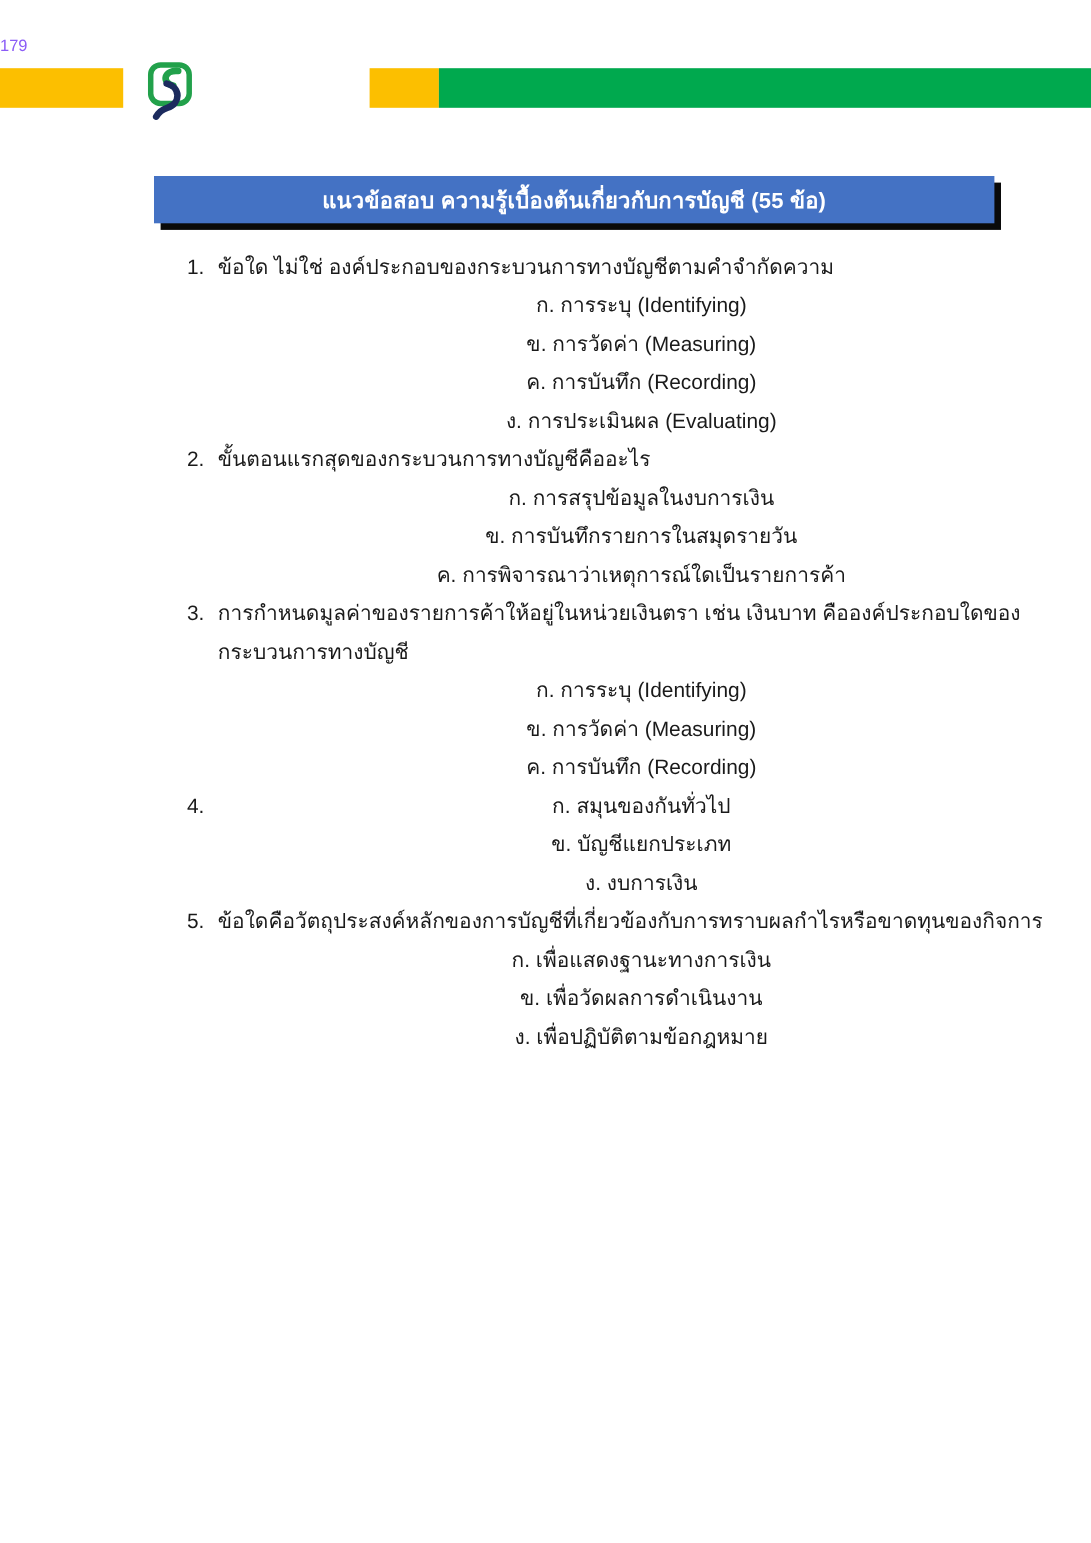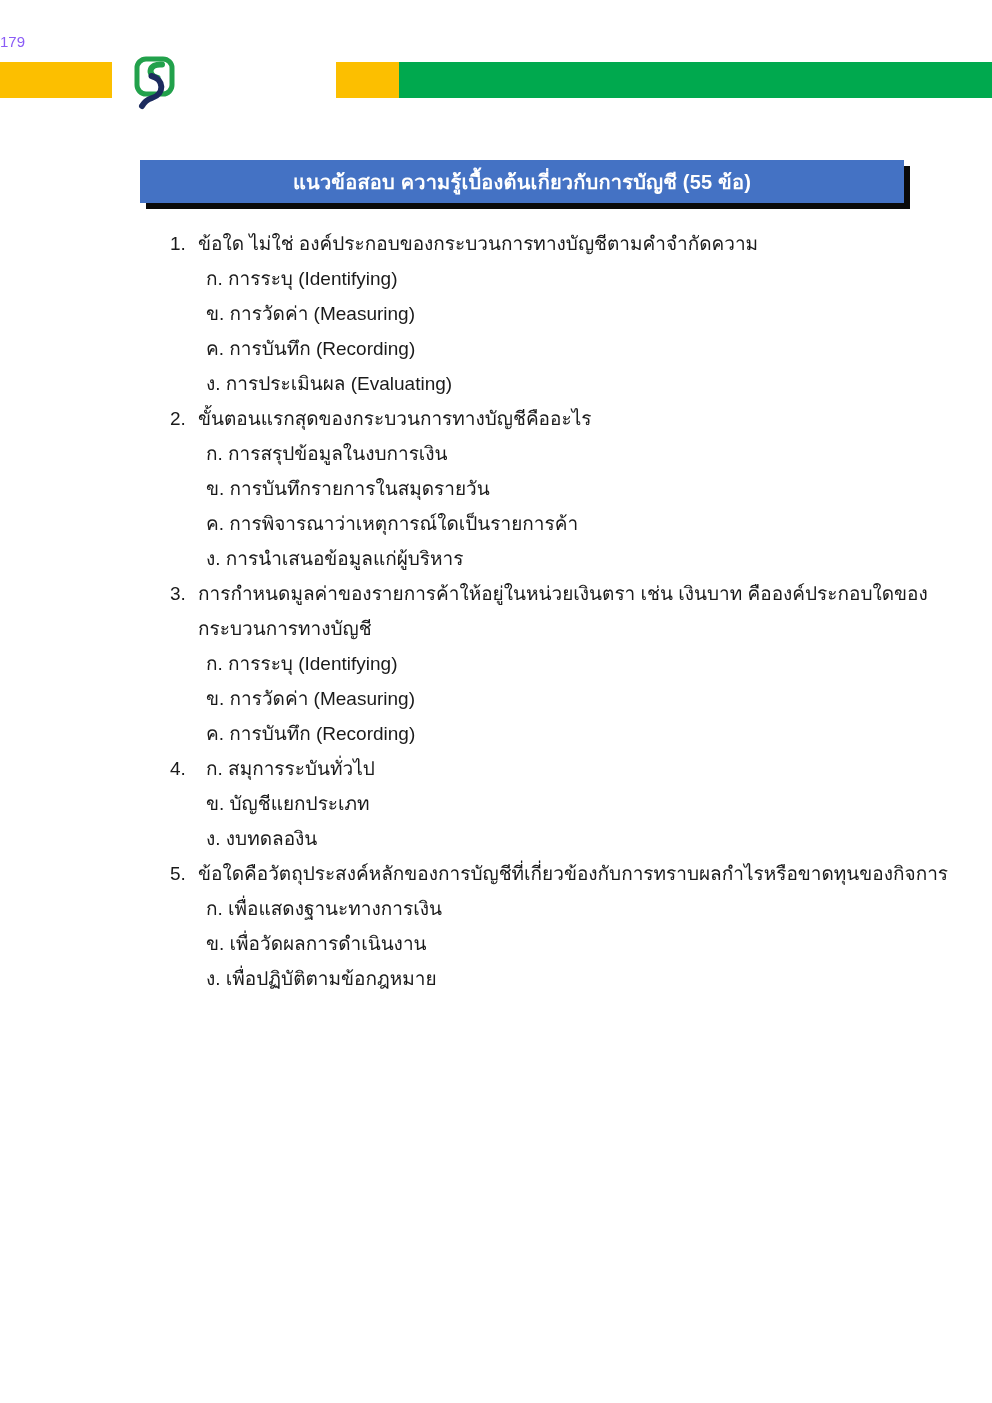--- a/index.html
+++ b/index.html
@@ -75,21 +75,21 @@
     left: 170px; top: 226px;
     width: 790px;
     font-size: 19px;
     color: #1a1a1a;
   }
   .q { display: flex; }
   .qnum { flex: 0 0 28px; width: 28px; line-height: 35px; }
   .qbody { flex: 1; }
   .qline { line-height: 35px; }
   .qline b { font-weight: normal; }
-  .choice { line-height: 35px; padding-left: 8px; }
+  .choice { line-height: 35px; padding-left: 8px; text-align: center; }
 </style>
 </head>
 <body>
 
 <div class="page">
 
   <div class="page-number">179</div>
 
   <div class="hdr-bar bar-left"></div>
   <div class="hdr-bar bar-mid"></div>
@@ -122,41 +122,40 @@
       </div>
     </div>
 
     <div class="q">
       <span class="qnum">2.</span>
       <div class="qbody">
         <div class="qline">ขั้นตอนแรกสุดของกระบวนการทางบัญชีคืออะไร</div>
         <div class="choice">ก. การสรุปข้อมูลในงบการเงิน</div>
         <div class="choice">ข. การบันทึกรายการในสมุดรายวัน</div>
         <div class="choice">ค. การพิจารณาว่าเหตุการณ์ใดเป็นรายการค้า</div>
-        <div class="choice">ง. การนำเสนอข้อมูลแก่ผู้บริหาร</div>
       </div>
     </div>
 
     <div class="q">
       <span class="qnum">3.</span>
       <div class="qbody">
         <div class="qline">การกำหนดมูลค่าของรายการค้าให้อยู่ในหน่วยเงินตรา เช่น เงินบาท คือองค์ประกอบใดของ</div>
         <div class="qline">กระบวนการทางบัญชี</div>
         <div class="choice">ก. การระบุ (Identifying)</div>
         <div class="choice">ข. การวัดค่า (Measuring)</div>
         <div class="choice">ค. การบันทึก (Recording)</div>
       </div>
     </div>
 
     <div class="q">
       <span class="qnum">4.</span>
       <div class="qbody">
-        <div class="choice">ก. สมุการระบันทั่วไป</div>
+        <div class="choice">ก. สมุนของกันทั่วไป</div>
         <div class="choice">ข. บัญชีแยกประเภท</div>
-        <div class="choice">ง. งบทดลองิน</div>
+        <div class="choice">ง. งบการเงิน</div>
       </div>
     </div>
 
     <div class="q">
       <span class="qnum">5.</span>
       <div class="qbody">
         <div class="qline">ข้อใดคือวัตถุประสงค์หลักของการบัญชีที่เกี่ยวข้องกับการทราบผลกำไรหรือขาดทุนของกิจการ</div>
         <div class="choice">ก. เพื่อแสดงฐานะทางการเงิน</div>
         <div class="choice">ข. เพื่อวัดผลการดำเนินงาน</div>
         <div class="choice">ง. เพื่อปฏิบัติตามข้อกฎหมาย</div>

